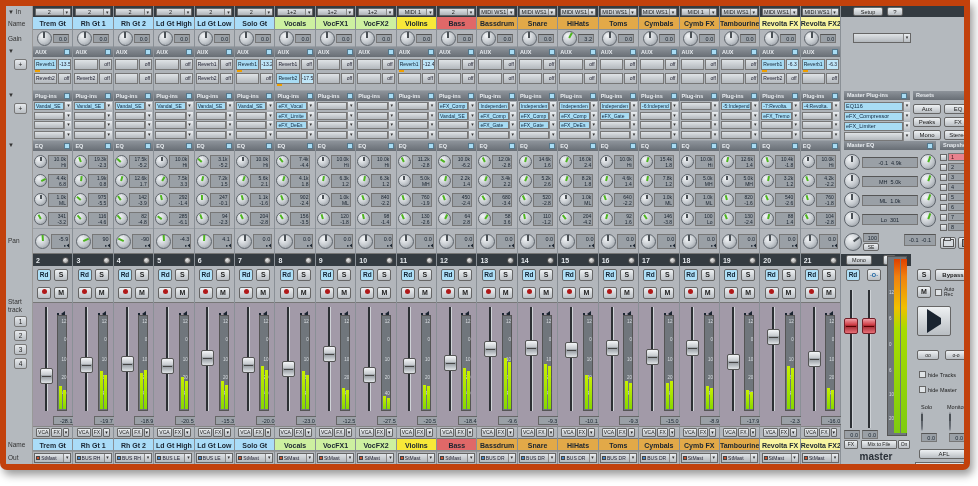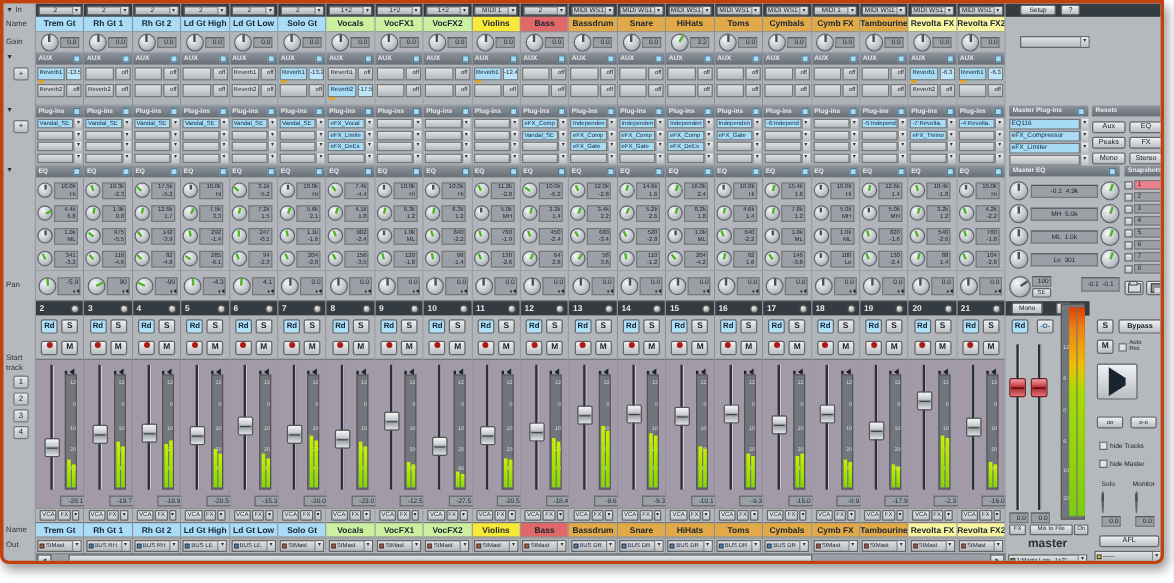--- a/index.html
+++ b/index.html
@@ -1,19 +1,19 @@
 <!DOCTYPE html>
 <html><head>
 <meta charset="utf-8">
 <style>
   html,body{margin:0;padding:0;width:978px;height:486px;background:#fff;overflow:hidden;
     font-family:"Liberation Sans",sans-serif;-webkit-font-smoothing:antialiased;}
   *{box-sizing:border-box;}
   #mixer{position:absolute;left:0;top:0;width:970px;height:470px;background:#b4b9be;
-    border:3px solid #c2410c;border-radius:0 0 7px 7px;box-shadow:3px 5px 9px rgba(0,0,0,.4);overflow:hidden;}
+    border:6px solid #c2410c;border-radius:0 0 7px 7px;box-shadow:3px 5px 9px rgba(0,0,0,.4);overflow:hidden;}
   
   #gutter{position:absolute;left:0;top:0;width:27px;height:470px;background:#b4b9be;border-right:1px solid #999;}
   .glbl{position:absolute;font-size:6.5px;color:#333;left:2px;}
   .gbtn{position:absolute;left:8px;width:13px;height:11px;background:linear-gradient(#e8ebee,#b9bec3);
     border:1px solid #777;border-radius:2px;font-size:6.5px;color:#222;text-align:center;line-height:9px;padding:0;}
   .tri{color:#333;font-size:6px;}
   
   #strips{position:absolute;left:27px;top:0;width:808px;height:470px;display:flex;}
   .strip{flex:1 1 0;border-right:1px solid #8a9096;display:flex;flex-direction:column;min-width:0;position:relative;}
   .band{position:relative;width:100%;}

